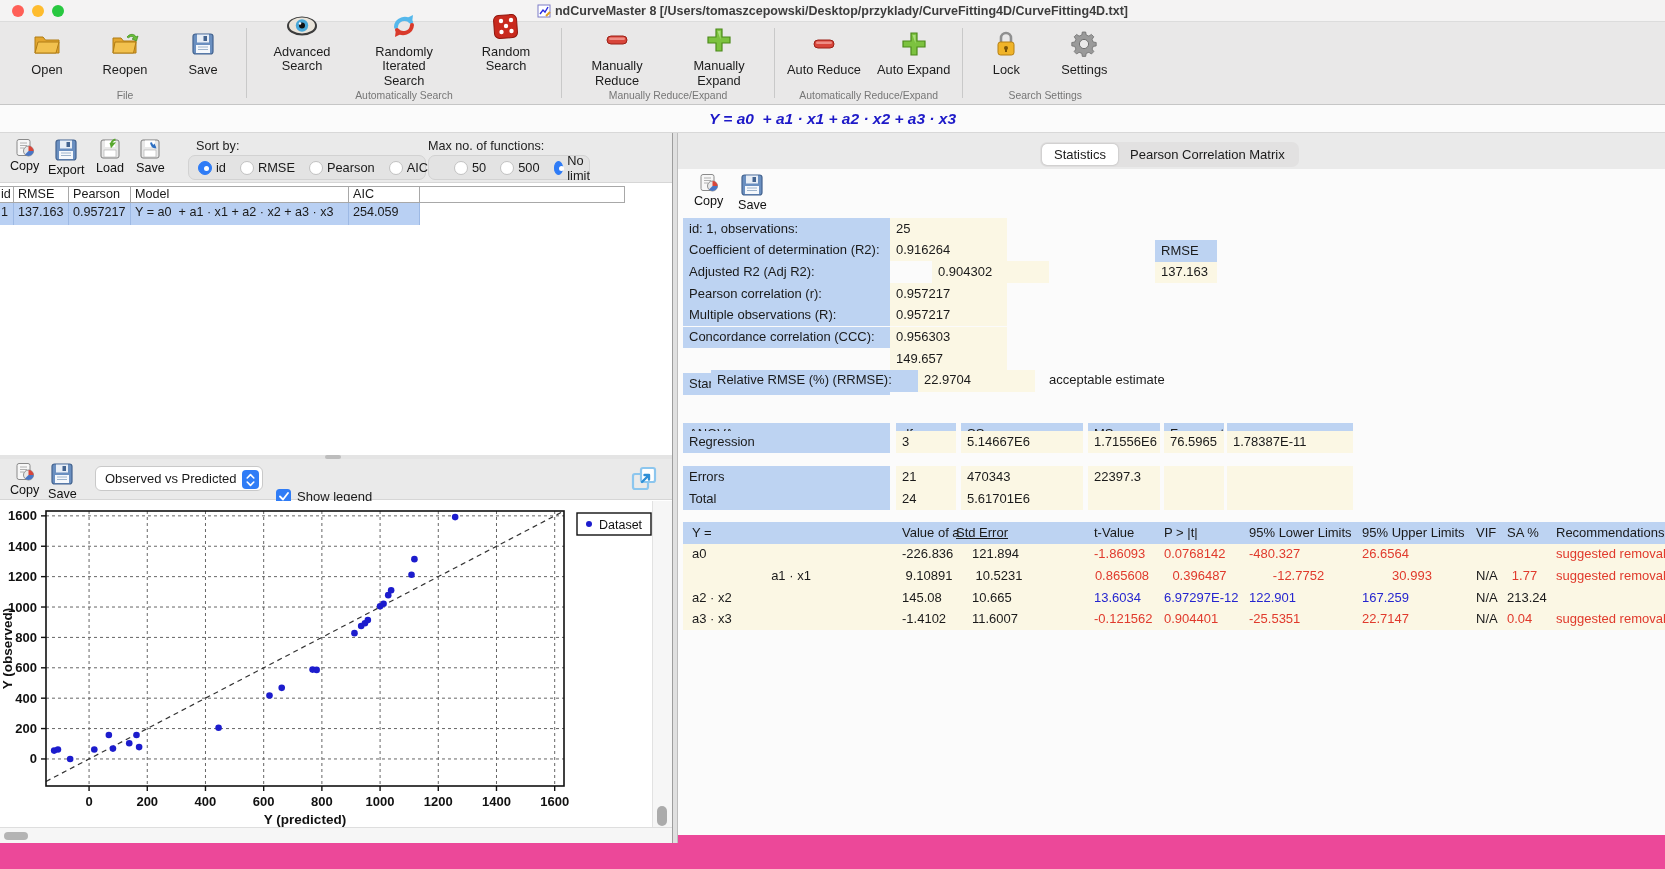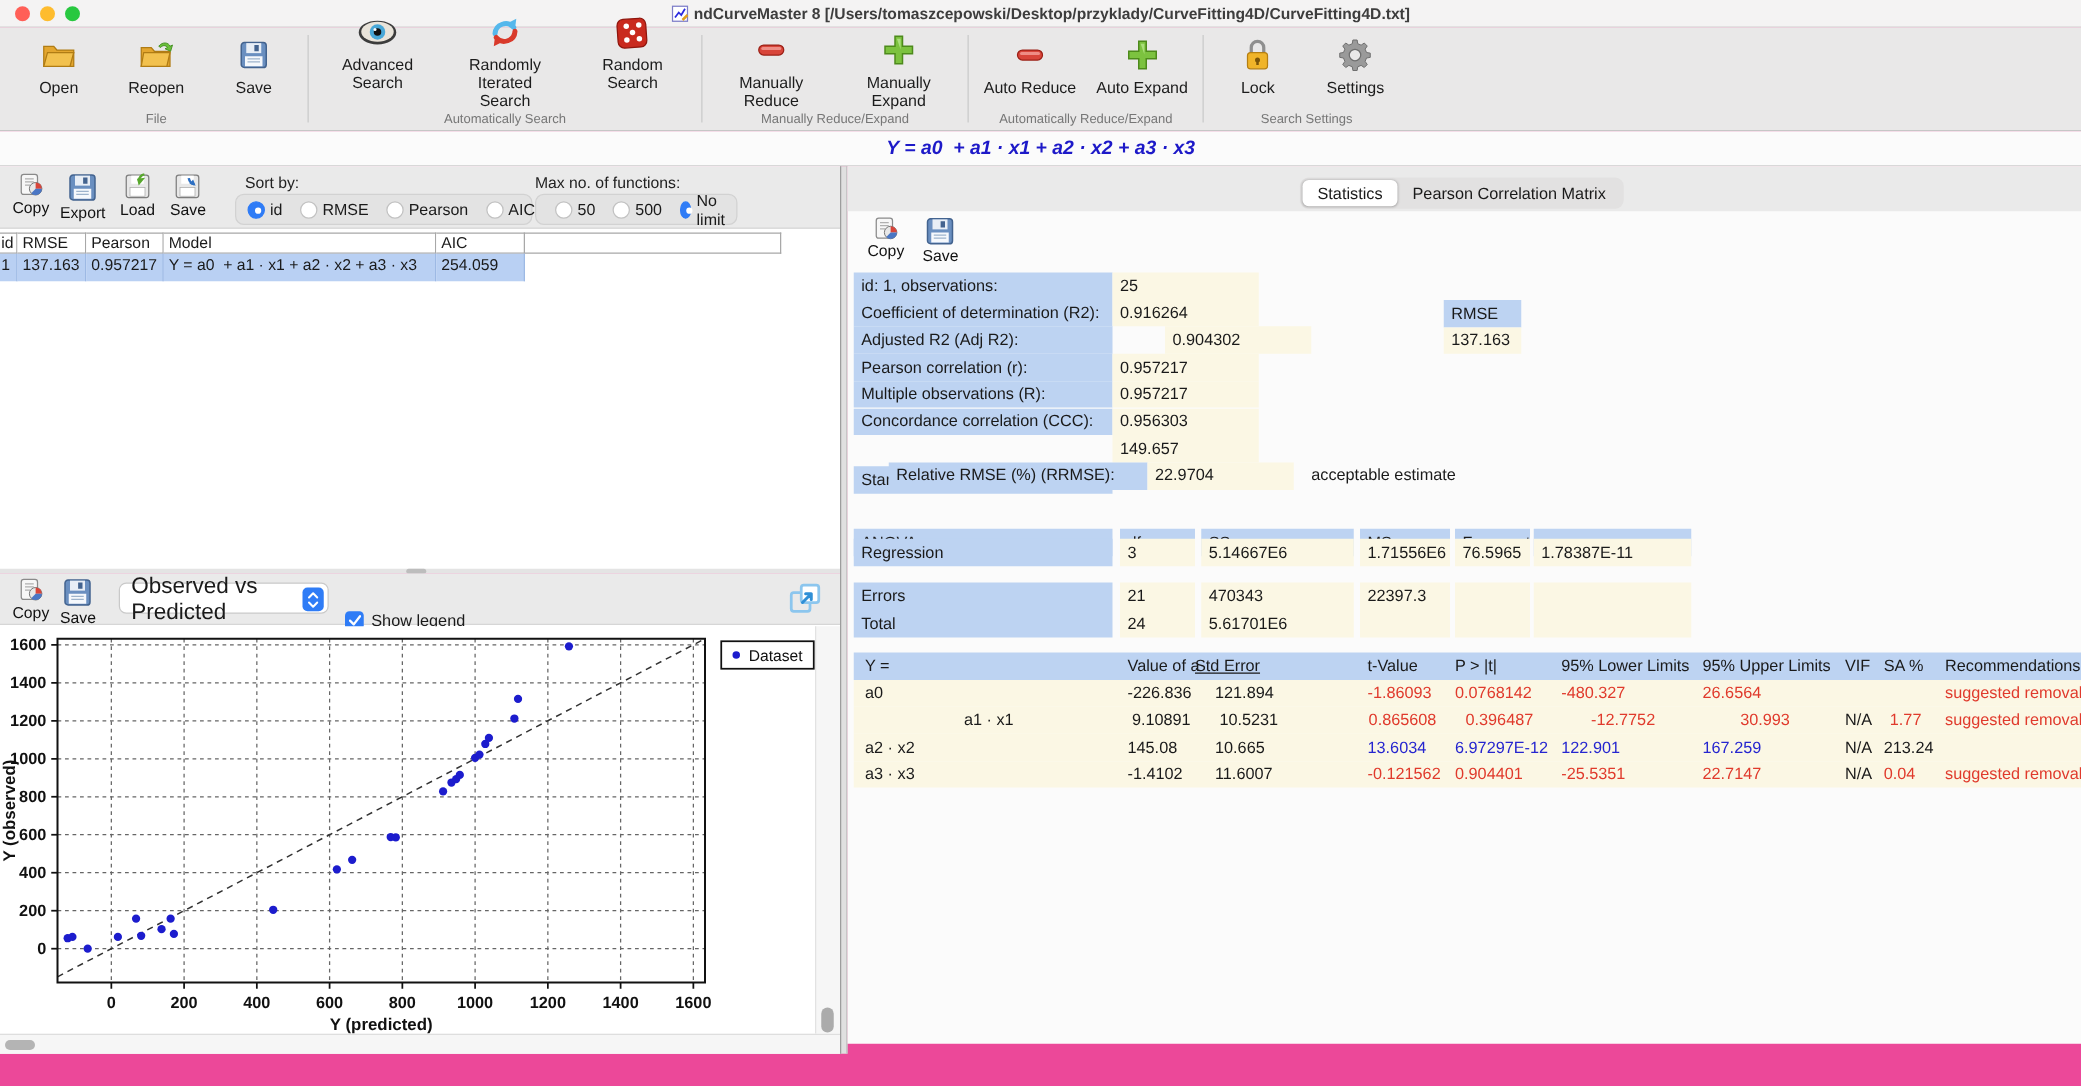--- a/index.html
+++ b/index.html
@@ -53,21 +53,21 @@
          padding:2px 4px;overflow:hidden;white-space:pre;}
   
   #splitter{position:absolute;left:0;top:455px;width:672px;height:4px;background:#e4e4e4;}
   #splitter .grip{position:absolute;left:325px;top:0;width:16px;height:4px;border-radius:2px;background:#bdbdbd;}
   
   #plotpanel{position:absolute;left:0;top:459px;width:672px;height:384px;background:#fff;}
   #plotpanel .strip{position:absolute;left:0;top:0;width:100%;height:41px;background:#eaeaea;
                     border-bottom:1px solid #d6d6d6;}
   #plot-dd{position:absolute;left:95px;top:7px;width:168px;height:25px;background:#fff;
            border:1px solid #c9c9c9;border-radius:6px;display:flex;align-items:center;
-           padding-left:9px;font-size:18px;cursor:default;}
+           padding-left:9px;font-size:13px;cursor:default;}
   #plot-dd .stepper{position:absolute;right:3px;top:3px;width:17px;height:19px;border-radius:4px;
                     background:#2f7cf6;display:flex;flex-direction:column;align-items:center;
                     justify-content:center;color:#fff;font-size:7px;line-height:6px;}
   .checkbox{width:15px;height:15px;border-radius:3.5px;background:#2f7cf6;display:inline-flex;
             align-items:center;justify-content:center;}
   #legend-check{position:absolute;left:276px;top:12px;display:flex;align-items:center;gap:6px;cursor:default;margin-top:18px;}
   #expand-btn{position:absolute;left:630px;top:6px;width:28px;height:28px;cursor:default;}
   #plotarea{position:absolute;left:0;top:42px;width:652px;height:326px;background:#fff;}
   #vtrack{position:absolute;left:652px;top:42px;width:20px;height:326px;background:#f6f6f6;
           border-left:1px solid #e2e2e2;}
@@ -345,21 +345,21 @@
         <div class="radio">
           <span class="rdot"></span>
           <span class="rlabel">Pearson</span>
         </div>
         <div class="radio">
           <span class="rdot"></span>
           <span class="rlabel">AIC</span>
         </div>
       </div>
     <span class="ctl-label" style="left:428px;top:6px;">Max no. of functions:</span>
-    <div class="radio-box" id="max-box" style="left:428px;top:22px;width:162px;height:25px;padding-left:15px;">
+    <div class="radio-box" id="max-box" style="left:428px;top:22px;width:162px;height:25px;padding-left:25px;">
         <div class="radio">
           <span class="rdot"></span>
           <span class="rlabel">50</span>
         </div>
         <div class="radio">
           <span class="rdot"></span>
           <span class="rlabel">500</span>
         </div>
         <div class="radio sel">
           <span class="rdot"></span>

